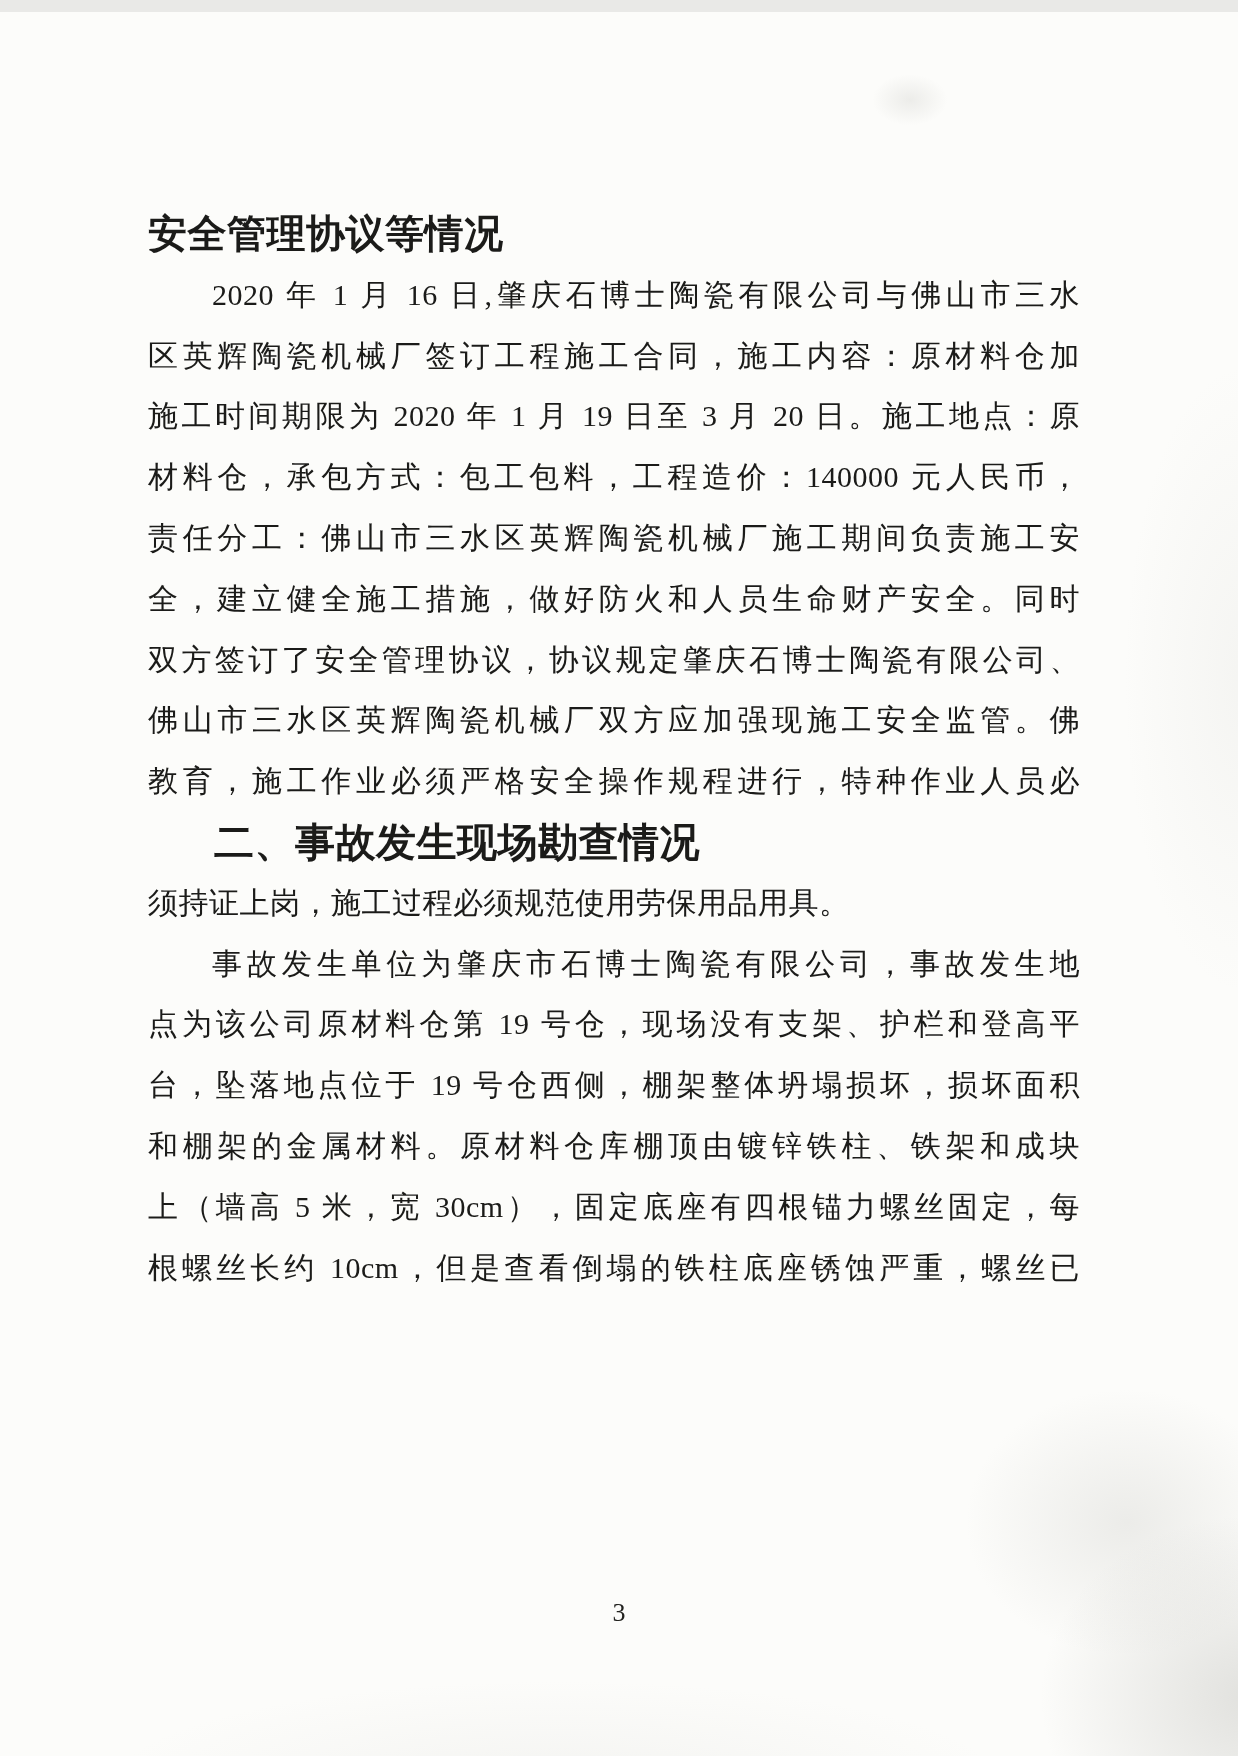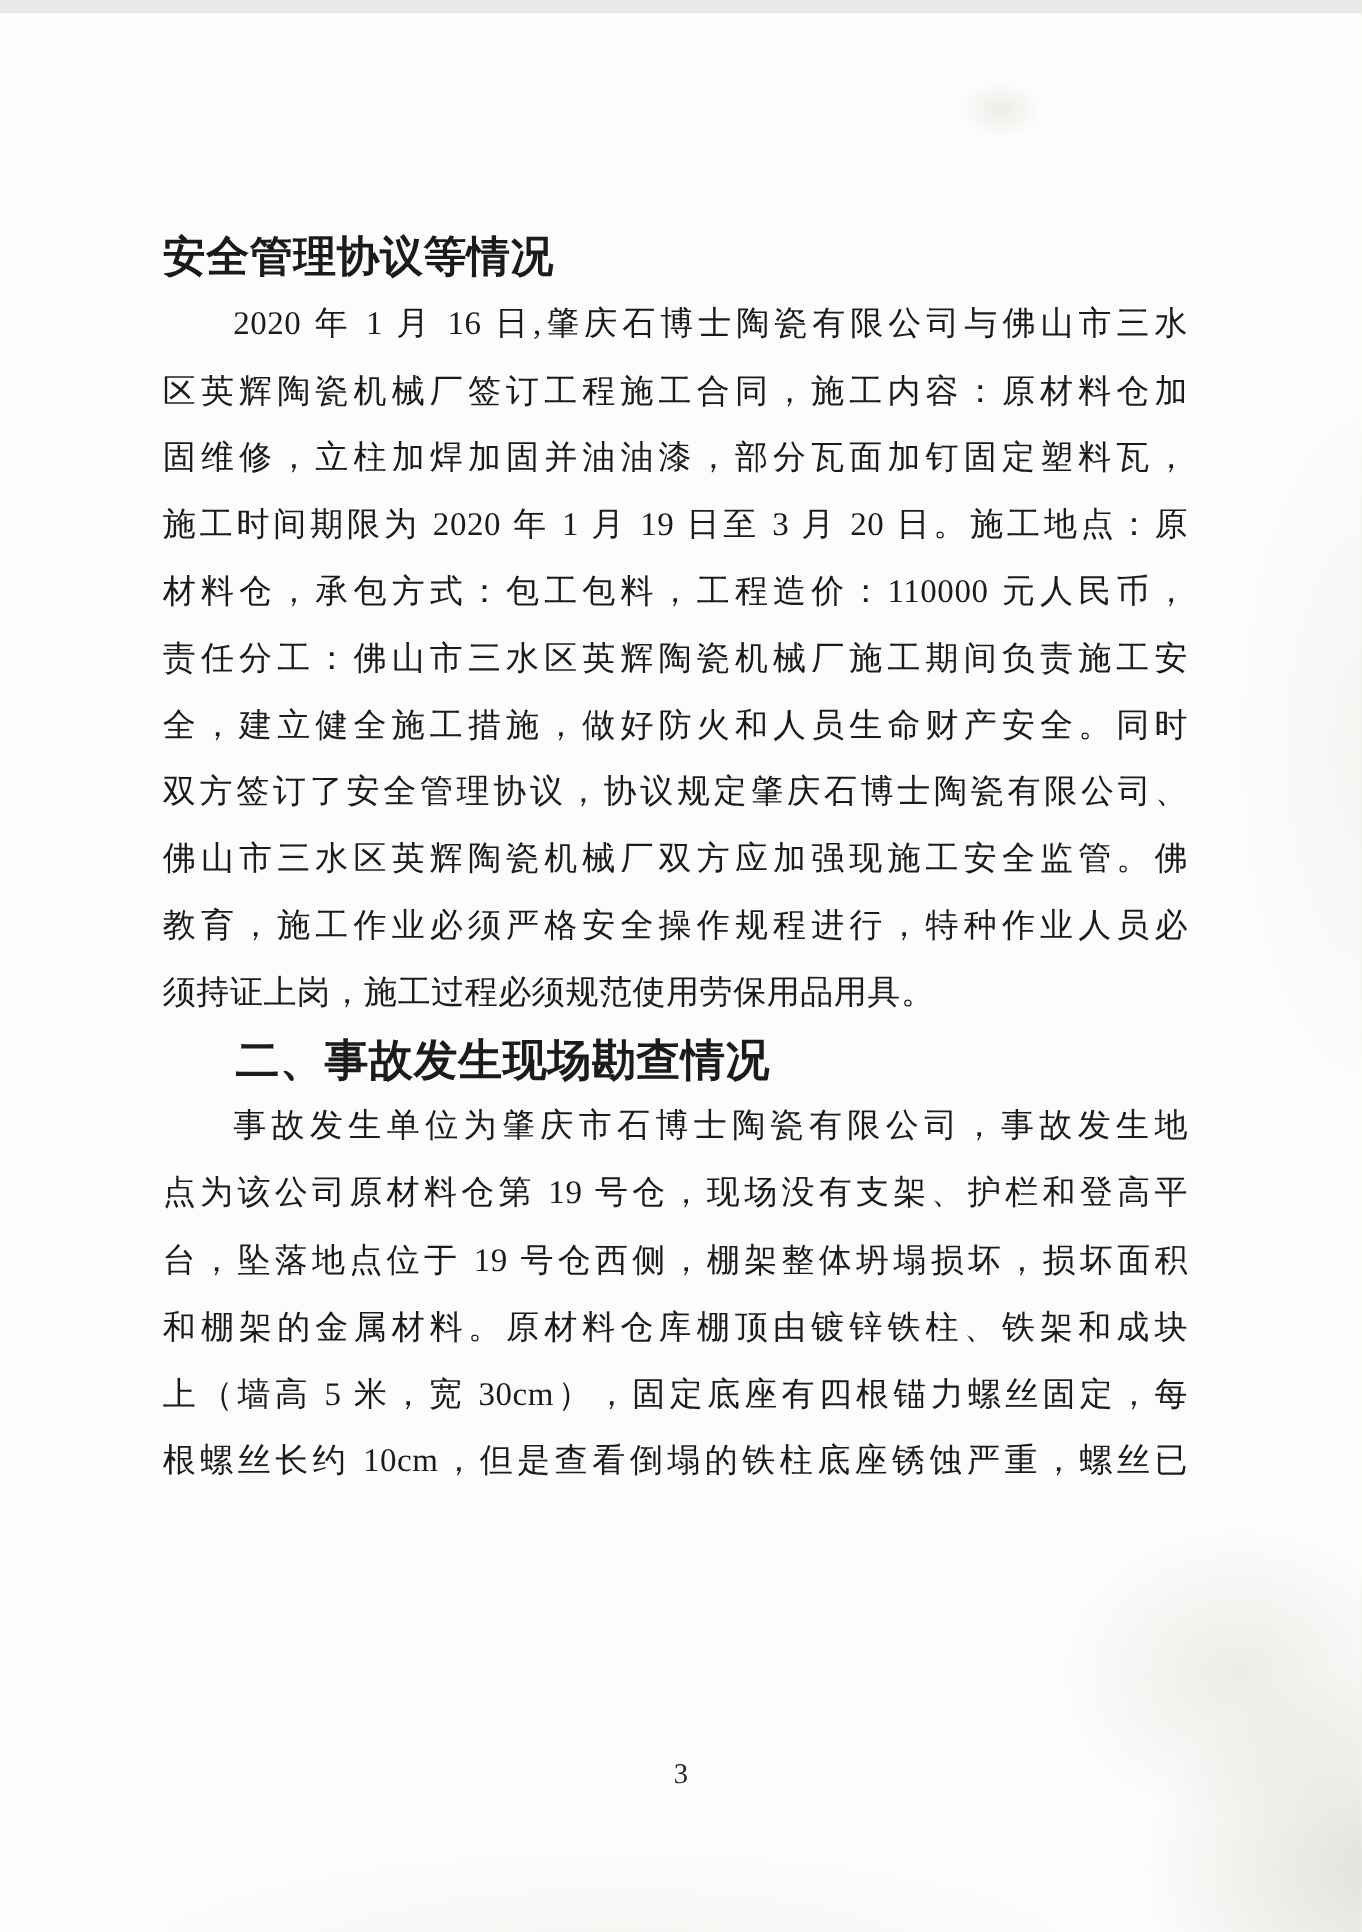--- a/index.html
+++ b/index.html
@@ -71,30 +71,29 @@
 </head>
 <body>
 
 <div class="page">
   <div class="scan-artifacts"></div>
 
   <div class="content">
     <div class="l h1">安全管理协议等情况</div>
     <div class="l ind">2020 年 1 月 16 日,肇庆石博士陶瓷有限公司与佛山市三水</div>
     <div class="l">区英辉陶瓷机械厂签订工程施工合同，施工内容：原材料仓加</div>
-    <div class="l">固维修，立柱加焊加固并油油漆，部分瓦面加钉固定塑料瓦，</div>
     <div class="l">施工时间期限为 2020 年 1 月 19 日至 3 月 20 日。施工地点：原</div>
-    <div class="l">材料仓，承包方式：包工包料，工程造价：110000 元人民币，</div>
+    <div class="l">材料仓，承包方式：包工包料，工程造价：140000 元人民币，</div>
     <div class="l">责任分工：佛山市三水区英辉陶瓷机械厂施工期间负责施工安</div>
     <div class="l">全，建立健全施工措施，做好防火和人员生命财产安全。同时</div>
     <div class="l">双方签订了安全管理协议，协议规定肇庆石博士陶瓷有限公司、</div>
     <div class="l">佛山市三水区英辉陶瓷机械厂双方应加强现施工安全监管。佛</div>
     <div class="l">教育，施工作业必须严格安全操作规程进行，特种作业人员必</div>
+    <div class="l h2">二、事故发生现场勘查情况</div>
     <div class="l end">须持证上岗，施工过程必须规范使用劳保用品用具。</div>
-    <div class="l h2">二、事故发生现场勘查情况</div>
     <div class="l ind">事故发生单位为肇庆市石博士陶瓷有限公司，事故发生地</div>
     <div class="l">点为该公司原材料仓第 19 号仓，现场没有支架、护栏和登高平</div>
     <div class="l">台，坠落地点位于 19 号仓西侧，棚架整体坍塌损坏，损坏面积</div>
     <div class="l">和棚架的金属材料。原材料仓库棚顶由镀锌铁柱、铁架和成块</div>
     <div class="l">上（墙高 5 米，宽 30cm），固定底座有四根锚力螺丝固定，每</div>
     <div class="l">根螺丝长约 10cm，但是查看倒塌的铁柱底座锈蚀严重，螺丝已</div>
   </div>
 
   <div class="page-number">3</div>
 </div>

